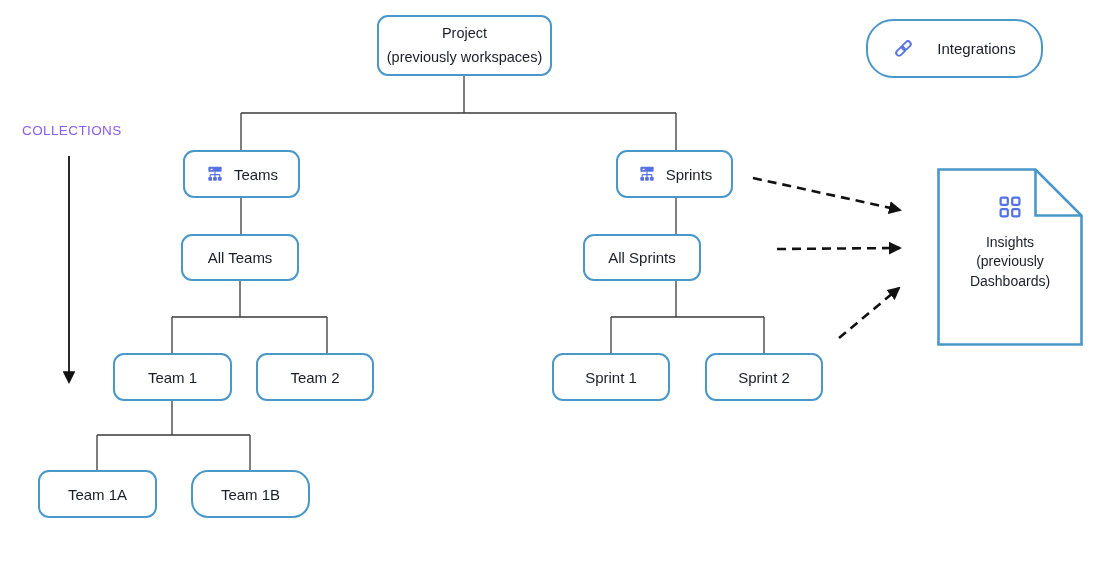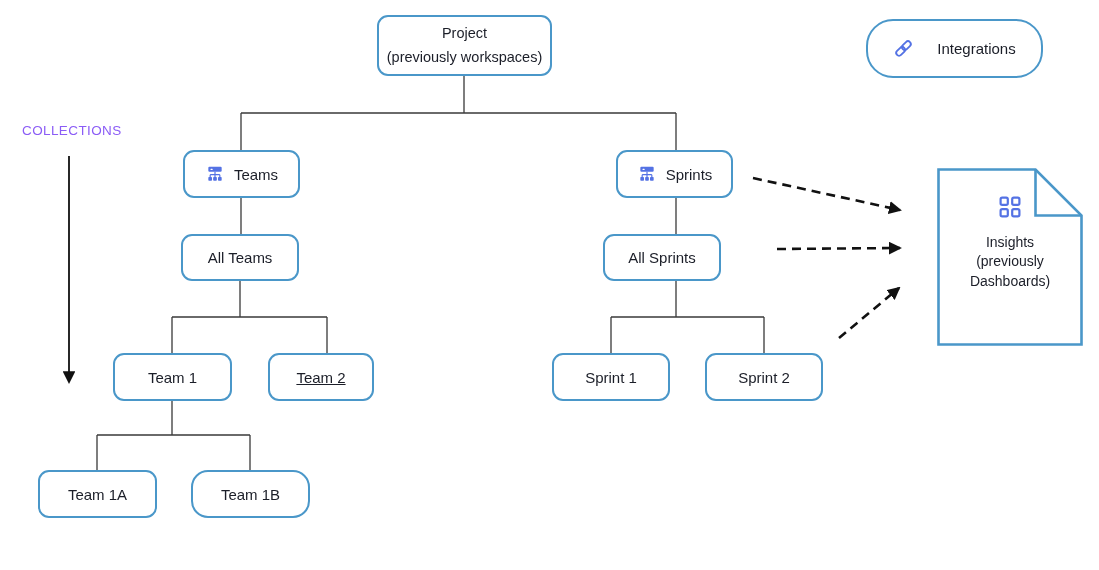--- a/index.html
+++ b/index.html
@@ -142,29 +142,29 @@
         <path d="M12,9.4 V12.8 M6.2,12.8 H17.8 M6.2,12.8 V15.6 M12,12.8 V15.6 M17.8,12.8 V15.6" fill="none" stroke="#5472E4" stroke-width="1.4"></path>
       </svg>
     </span>
     <span>Sprints</span>
   </div>
 
   <div class="node" style="left:181px; top:234px; width:118px; height:47px;">
     <span>All Teams</span>
   </div>
 
-  <div class="node" style="left:603px; top:234px; width:118px; height:47px;">
+  <div class="node" style="left:583px; top:234px; width:118px; height:47px;">
     <span>All Sprints</span>
   </div>
 
   <div class="node" style="left:113px; top:353px; width:119px; height:48px;">
     <span>Team 1</span>
   </div>
 
-  <div class="node" style="left:268px; top:353px; width:106px; height:48px;text-decoration:underline;">
+  <div class="node" style="left:256px; top:353px; width:118px; height:48px;">
     <span>Team 2</span>
   </div>
 
   <div class="node" style="left:552px; top:353px; width:118px; height:48px;">
     <span>Sprint 1</span>
   </div>
 
   <div class="node" style="left:705px; top:353px; width:118px; height:48px;">
     <span>Sprint 2</span>
   </div>

